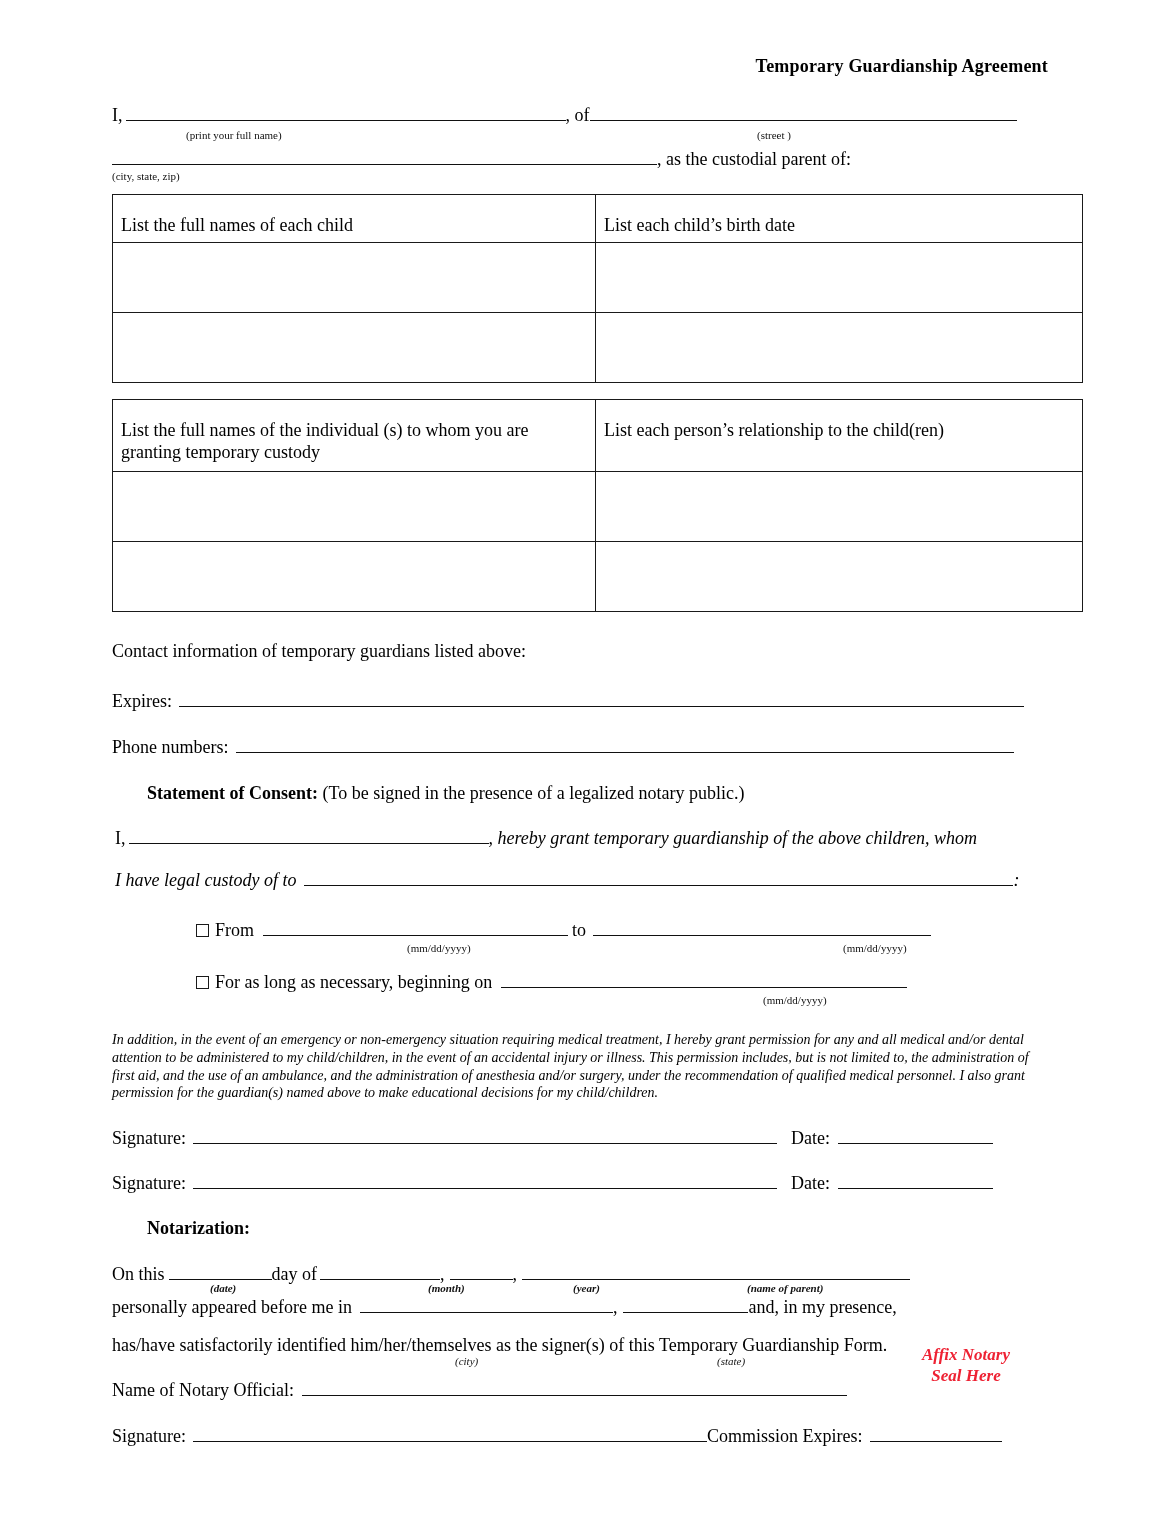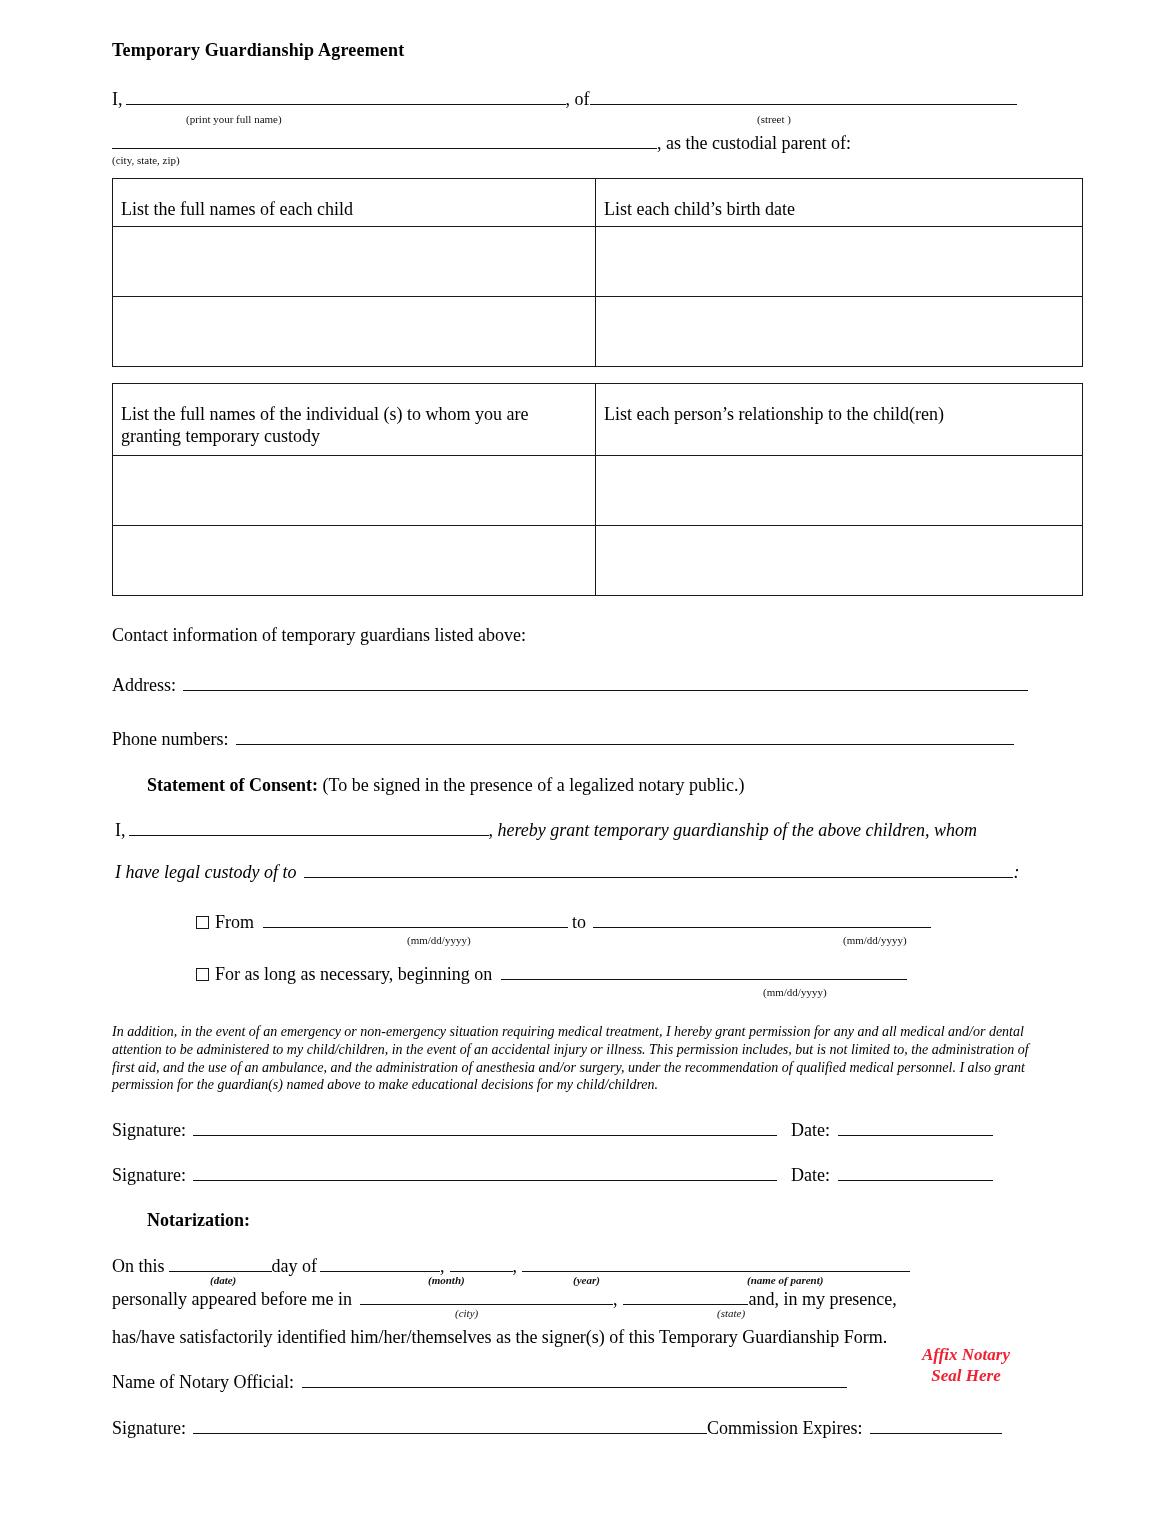--- a/index.html
+++ b/index.html
@@ -24,24 +24,24 @@
   }
   .doc {
     position: absolute;
     left: 112px;
     top: 0;
     width: 936px;
   }
 
   
   .title {
-    text-align: left;
+    text-align: right;
     font-weight: bold;
     font-size: 18px;
-    margin-top: 40px;
+    margin-top: 56px;
     letter-spacing: 0.2px;
   }
 
   
   .row {
     position: relative;
     font-size: 18px;
     line-height: 1.25;
     white-space: nowrap;
   }
@@ -53,21 +53,21 @@
     height: 15px;
     vertical-align: baseline;
   }
   .hint {
     font-size: 11px;
     font-style: normal;
     color: #111;
     position: absolute;
     white-space: nowrap;
   }
-  .hint-i { font-style: italic; }
+  .hint-i { font-style: italic; margin-top: 40px; }
   .hint-bi { font-style: italic; font-weight: bold; }
 
   
   table.grid {
     border-collapse: collapse;
     width: 936px;
     table-layout: fixed;
   }
   table.grid td {
     border: 1.5px solid #1a1a1a;
@@ -163,24 +163,24 @@
     <tr>
       <td class="col-a blank"></td>
       <td class="col-b blank"></td>
     </tr>
   </tbody>
       </table>
 
   <div class="blk" style="margin-top:27px;">Contact information of temporary guardians listed above:</div>
 
   <div class="row" style="margin-top:27px;">
-    <span>Address:</span><span class="fill" style="width:845px;margin-left:7px;"></span>
-  </div>
-
-  <div class="row" style="margin-top:31px;">
+    <span>Expires:</span><span class="fill" style="width:845px;margin-left:7px;"></span>
+  </div>
+
+  <div class="row" style="margin-top:23px;">
     <span>Phone numbers:</span><span class="fill" style="width:778px;margin-left:7px;"></span>
   </div>
 
   <div class="row" style="margin-top:24px;">
     <span class="bold">Statement of Consent:</span><span> (To be signed in the presence of a legalized notary public.)</span>
   </div>
 
   <div class="row" style="margin-top:22px;margin-left:3px;">
     <span>I,</span><span class="fill" style="width:360px;margin-left:3px;"></span><span class="ital">, hereby grant temporary guardianship of the above children, whom</span>
   </div>

